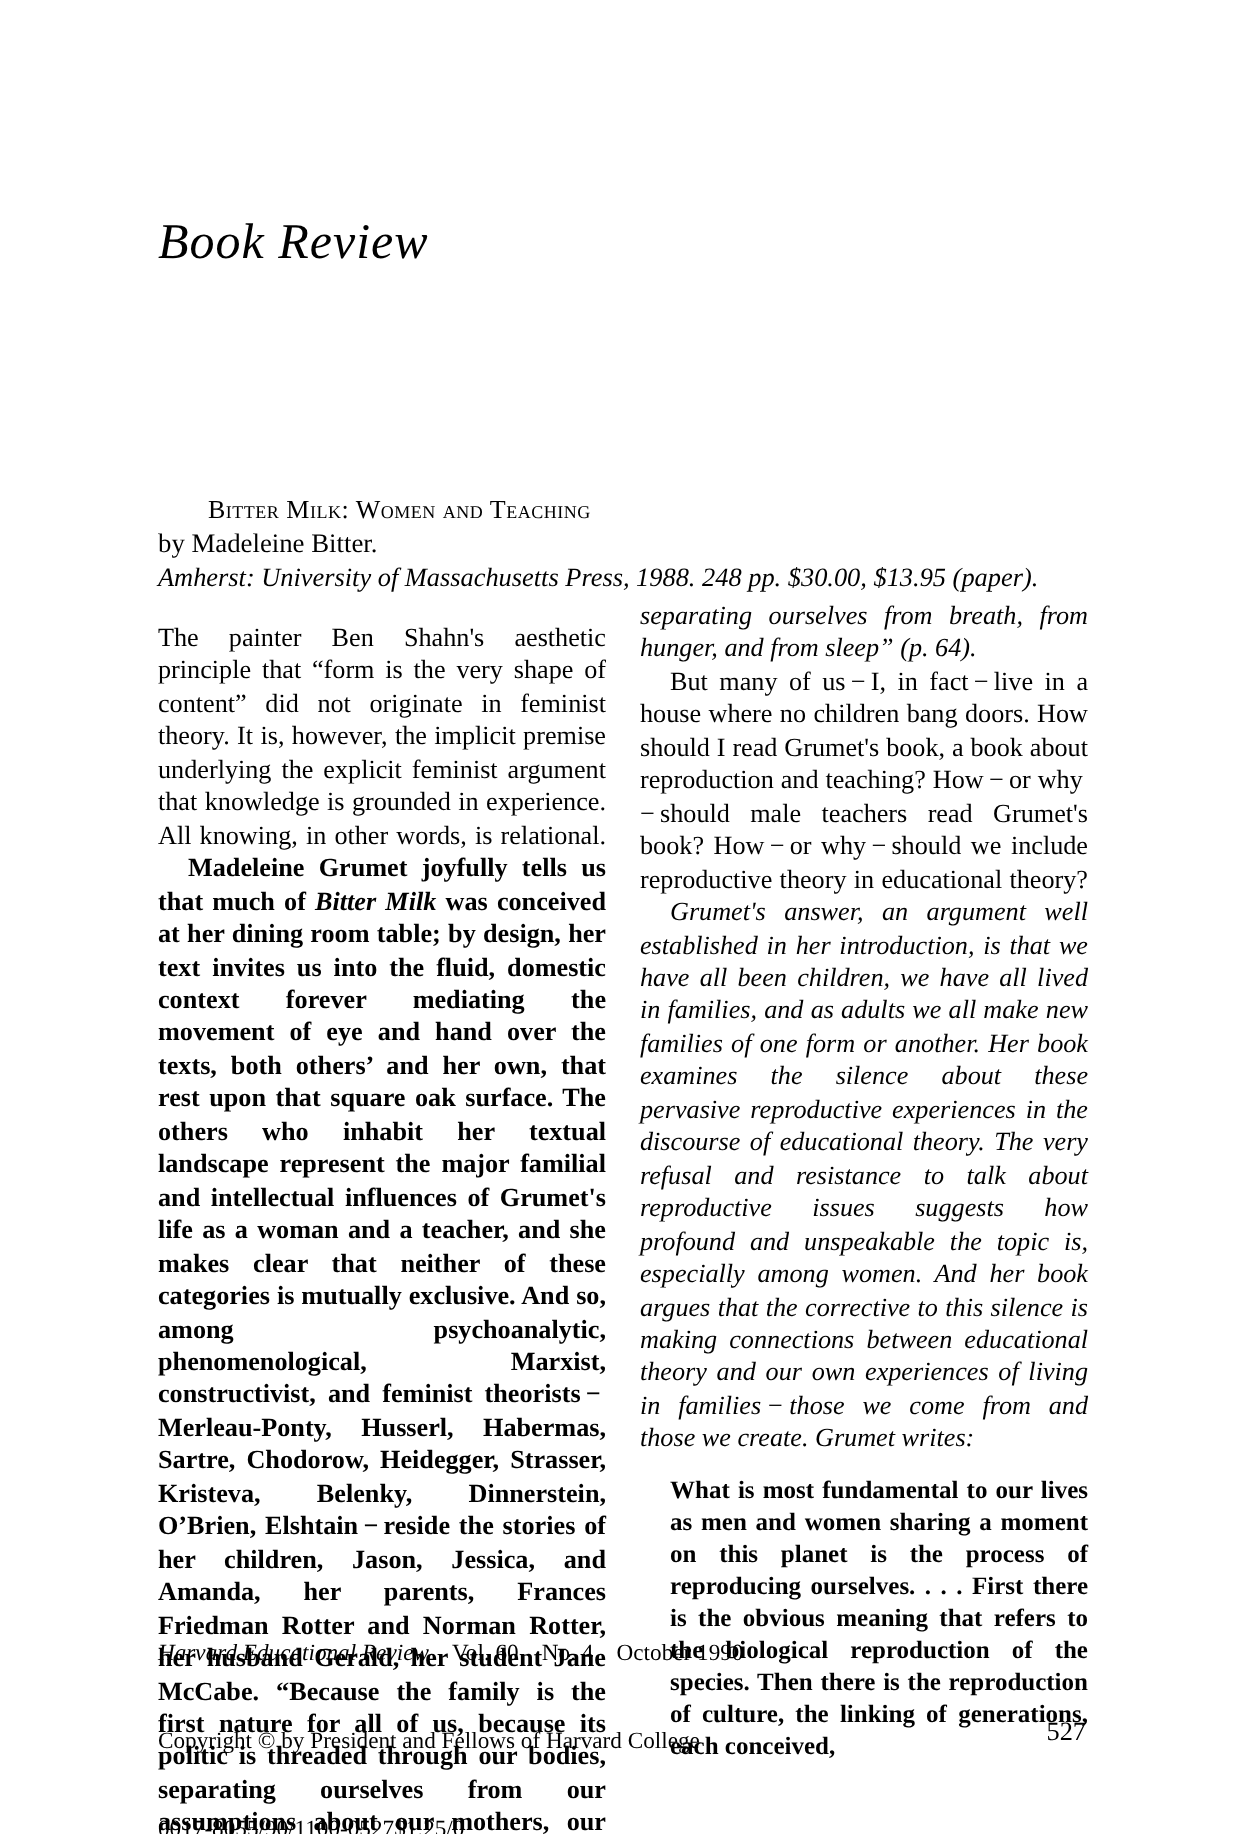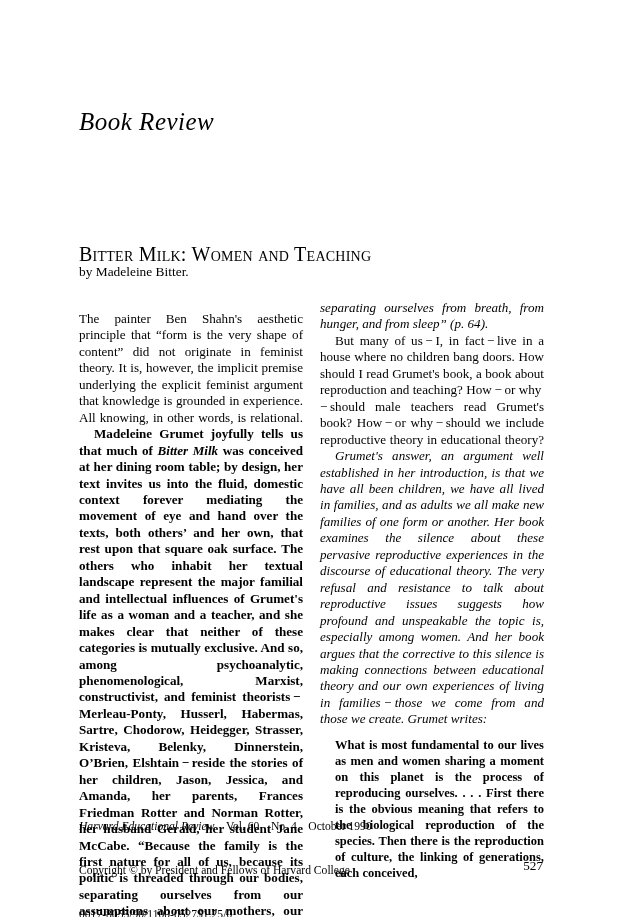--- a/index.html
+++ b/index.html
@@ -38,22 +38,23 @@
   .citation {
     position: absolute;
     left: 79px;
     top: 246px;
     width: 466px;
     font-size: 13.2px;
     line-height: 17.2px;
   }
   .cite-title {
     font-variant: small-caps;
-    font-size: 20px;
+    font-size: 13px;
     letter-spacing: 0.25px;
+    margin-left: 25px;
   }
   .cite-author {
     font-size: 13.4px;
   }
   .cite-pub {
     font-style: italic;
     font-size: 13.2px;
   }
 
   
@@ -135,20 +136,21 @@
 </head>
 <body>
 
 <div class="page">
 
   <div class="page-title">Book Review</div>
 
   <div class="citation">
     <div class="cite-title">Bitter Milk: Women and Teaching</div>
     <div class="cite-author">by Madeleine Bitter.</div>
+    <div class="cite-pub">Amherst: University of Massachusetts Press, 1988. 248 pp. $30.00, $13.95 (paper).</div>
   </div>
 
   <div class="columns">
 
     <div class="col col-left">
       <p class="justify-all"><span>The painter Ben Shahn's aesthetic principle that “form is the very shape of content” did not originate in feminist theory. It is, however, the implicit premise underlying the explicit feminist argument that knowledge is grounded in experience. All knowing, in other words, is relational.</span></p>
       <p class="indent justify-all"><span>Madeleine Grumet joyfully tells us that much of </span><span class="ital">Bitter Milk</span><span> was conceived at her dining room table; by design, her text invites us into the fluid, domestic context forever mediating the movement of eye and hand over the texts, both others’ and her own, that rest upon that square oak surface. The others who inhabit her textual landscape represent the major familial and intellectual influences of Grumet's life as a woman and a teacher, and she makes clear that neither of these categories is mutually exclusive. And so, among psychoanalytic, phenomenological, Marxist, constructivist, and feminist theorists − Merleau-Ponty, Husserl, Habermas, Sartre, Chodorow, Heidegger, Strasser, Kristeva, Belenky, Dinnerstein, O’Brien, Elshtain − reside the stories of her children, Jason, Jessica, and Amanda, her parents, Frances Friedman Rotter and Norman Rotter, her husband Gerald, her student Jane McCabe. “Because the family is the first nature for all of us, because its politic is threaded through our bodies, separating ourselves from our assumptions about our mothers, our fathers, our own children, our spouses, is like</span></p>
     </div>
 
     <div class="col col-right">

